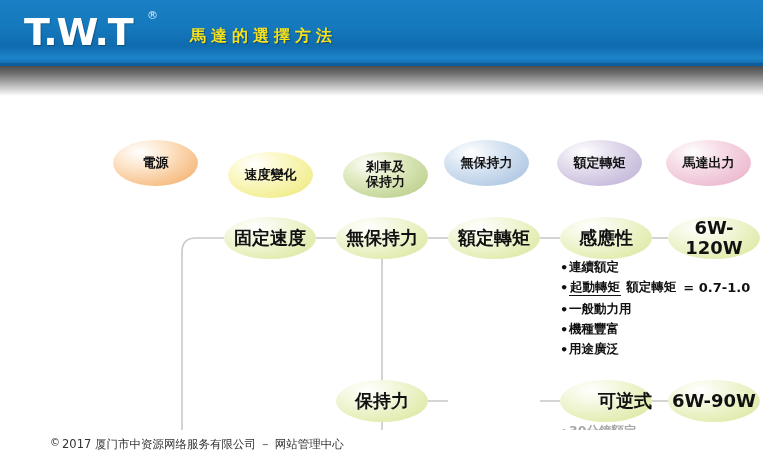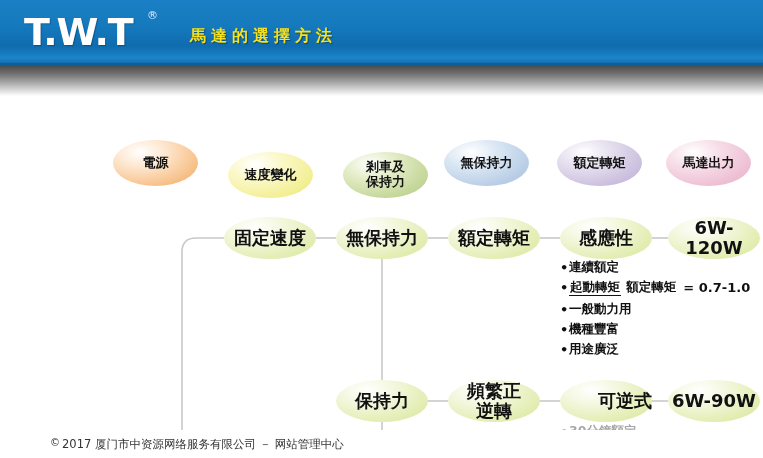--- a/index.html
+++ b/index.html
@@ -190,26 +190,20 @@
     </div>
     <div class="bullet-row">
       <span class="bullet-dot">•</span>
       <span class="bullet-text">用途廣泛</span>
     </div>
   </div>
 
   <div class="node r2 c-leaf" style="left:336px;top:284px;">
     <span>保持力</span>
   </div>
-  <div class="node r2 c-leaf" style="left:448px;top:284px;">
-    <div>
-      <span>頻繁正</span>
-      <span>逆轉</span>
-    </div>
-  </div>
   <div class="node r2 c-leaf" style="left:560px;top:284px;justify-content:flex-end;">
     <span>可逆式</span>
   </div>
   <div class="node r2 c-leaf" style="left:668px;top:284px;">
     <span>6W-90W</span>
   </div>
 
   <div class="bullet-row faded" style="position:absolute;left:560px;top:327px;font-size:12.5px;font-weight:bold;">
     <span class="bullet-dot">•</span>
     <span class="bullet-text">30分鐘額定</span>

